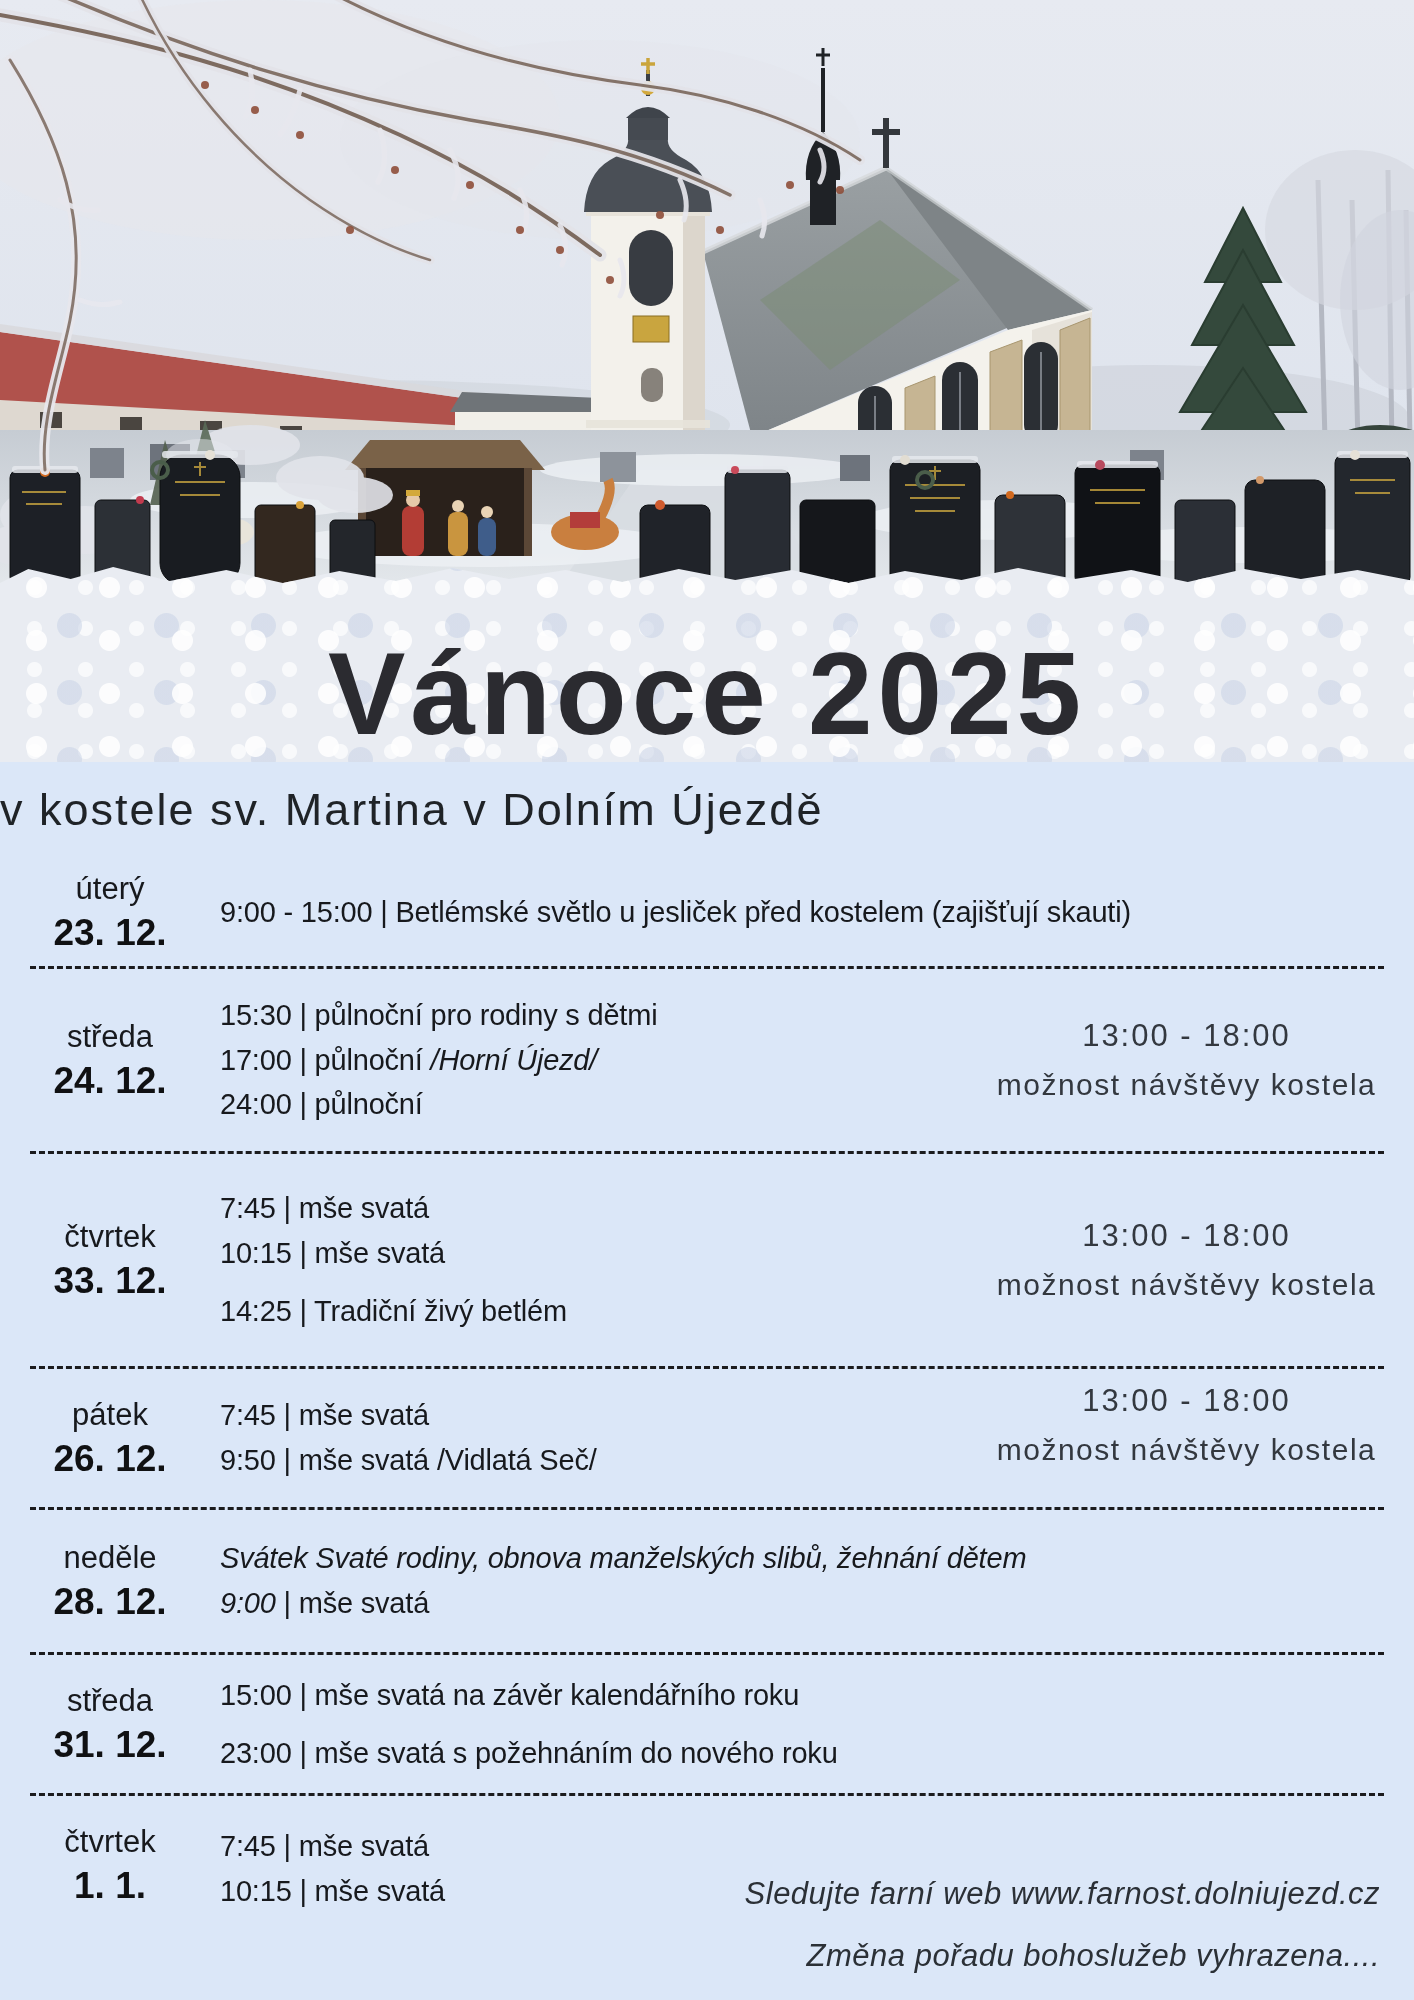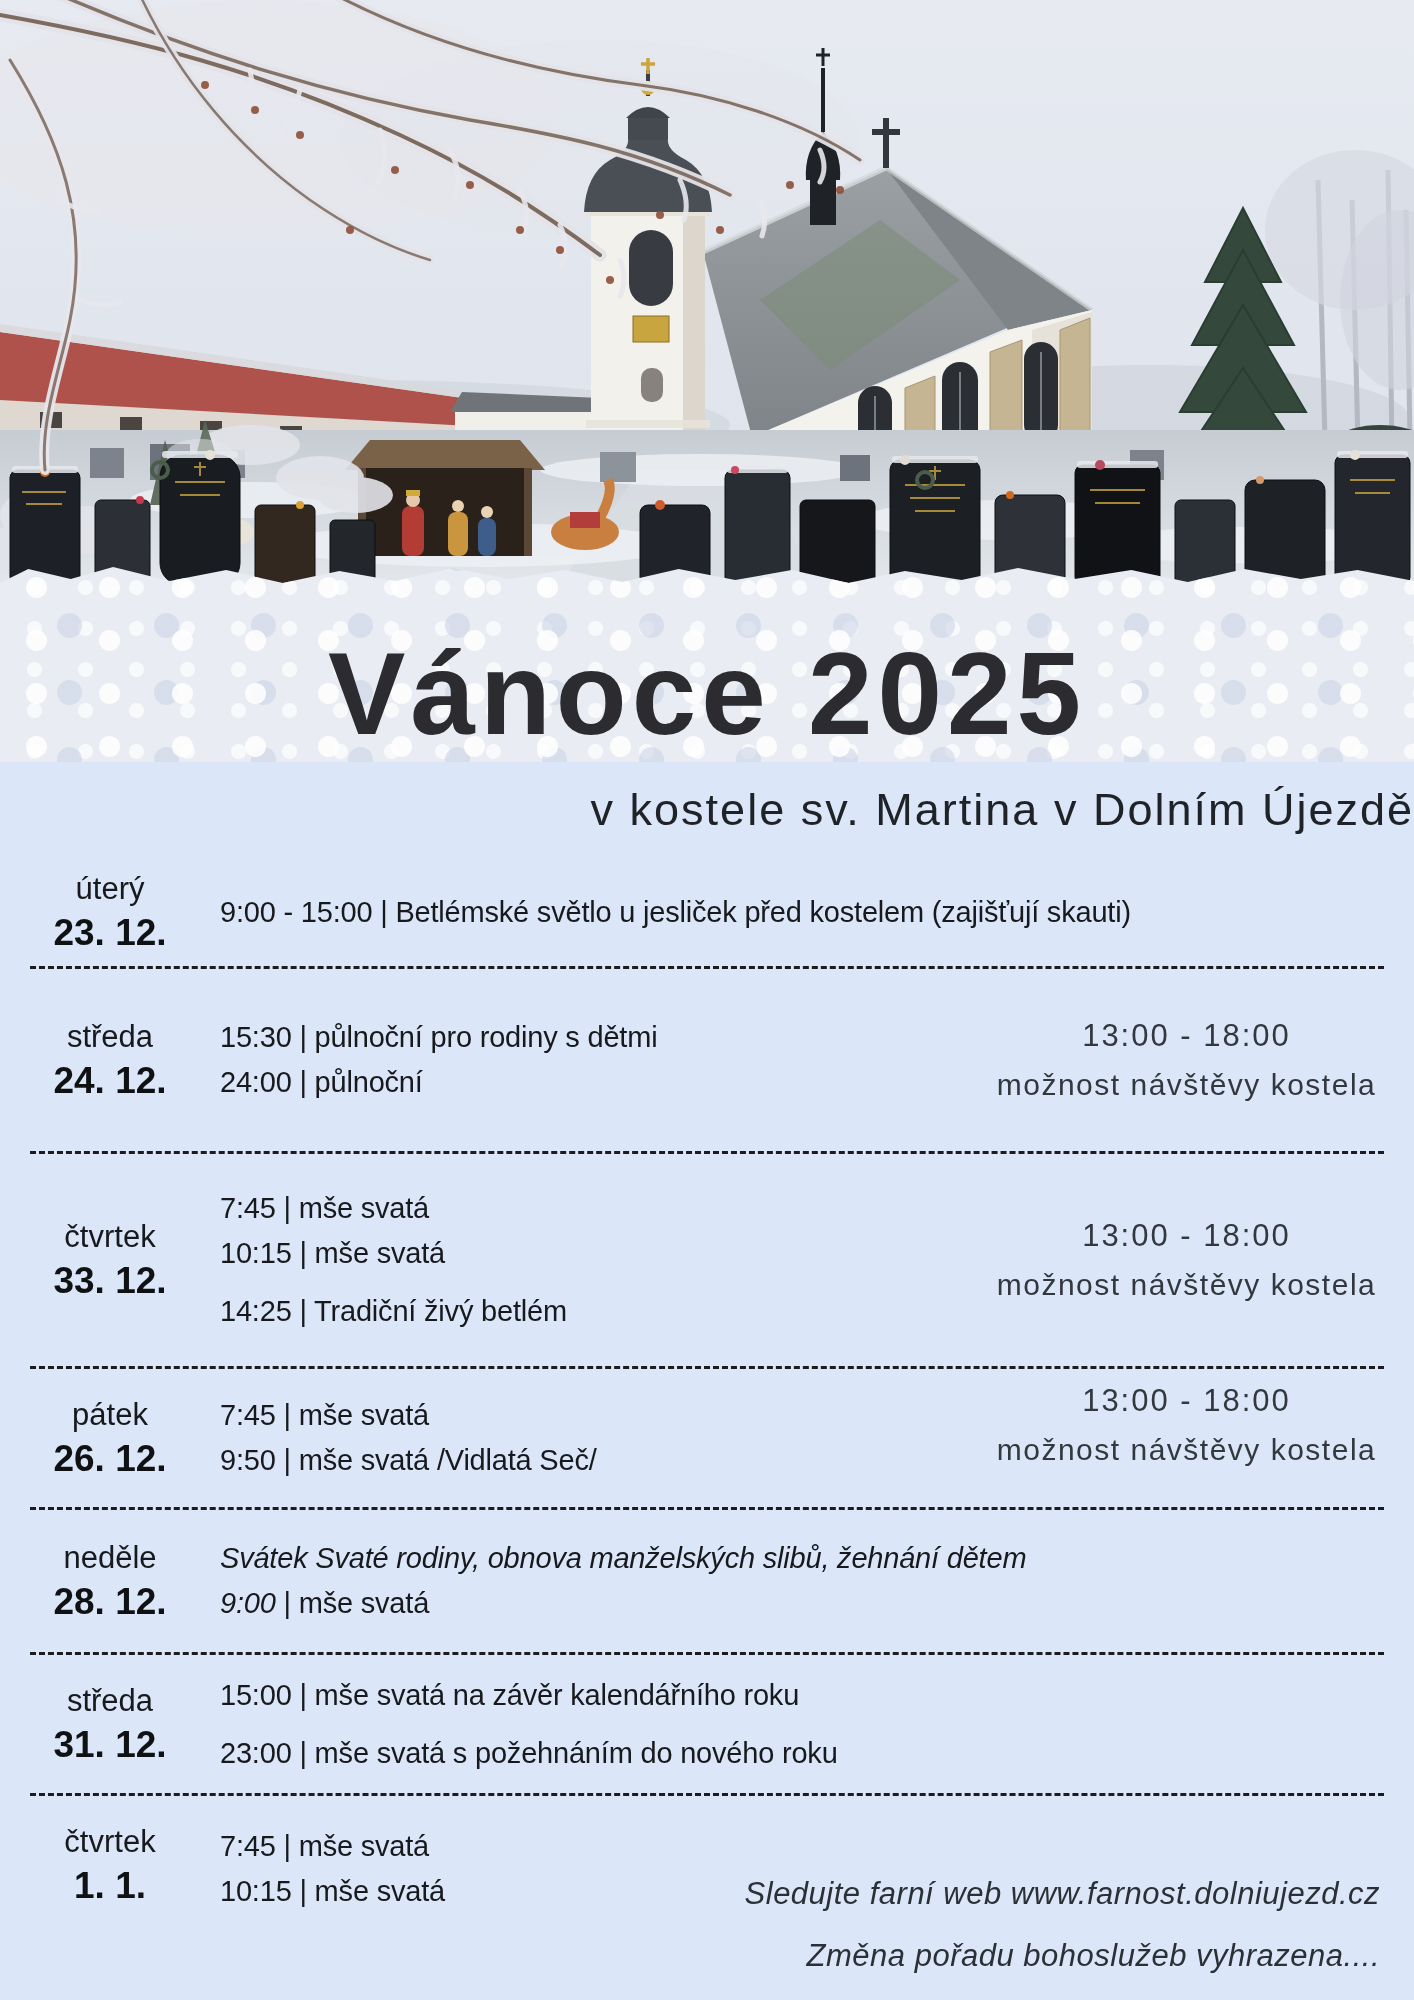--- a/index.html
+++ b/index.html
@@ -24,21 +24,21 @@
     background-size:73px 53px, 97px 67px, 51px 41px;
     background-position:0 0, 21px 31px, 9px 6px;
     clip-path:polygon(0 22px,2% 8px,5% 18px,8% 6px,12% 20px,16% 9px,20% 22px,24% 10px,28% 20px,32% 7px,36% 18px,40% 9px,44% 21px,48% 8px,52% 19px,56% 9px,60% 22px,64% 10px,68% 19px,72% 7px,76% 18px,80% 9px,84% 21px,88% 8px,92% 18px,96% 9px,100% 20px,100% 100%,0 100%);
     display:flex;align-items:flex-end;justify-content:center;
   }
   .title{
     font-size:116px;font-weight:700;letter-spacing:5px;color:#2b2b30;
     line-height:1;padding-bottom:10px;white-space:nowrap;
   }
   
-  .subtitle-wrap{height:96px;display:flex;align-items:center;justify-content:flex-end;}
+  .subtitle-wrap{height:96px;display:flex;align-items:center;justify-content:flex-start;}
   .subtitle{font-size:45px;color:#1f2327;letter-spacing:2px;white-space:nowrap;}
   
   .schedule{padding:0;}
   .row{display:flex;align-items:center;}
   .row.r1{min-height:108px;}
   .row.r2{min-height:182px;}
   .row.r3{min-height:212px;}
   .row.r4{min-height:138px;}
   .row.r5{min-height:142px;}
   .row.r6{min-height:138px;}
@@ -386,20 +386,21 @@
   </section>
   <div class="sep"></div>
 
   <section class="row r2">
     <div class="col-date">
       <div class="day">středa</div>
       <div class="date">24. 12.</div>
     </div>
     <div class="col-events">
       <div class="event-line">15:30 | půlnoční pro rodiny s dětmi</div>
+      <div class="event-line"><span>17:00 | půlnoční </span><span class="em">/Horní Újezd/</span></div>
       <div class="event-line">24:00 | půlnoční</div>
     </div>
     <div class="col-side">
       <div class="side-time">13:00 - 18:00</div>
       <div class="side-note">možnost návštěvy kostela</div>
     </div>
   </section>
   <div class="sep"></div>
 
   <section class="row r3">

